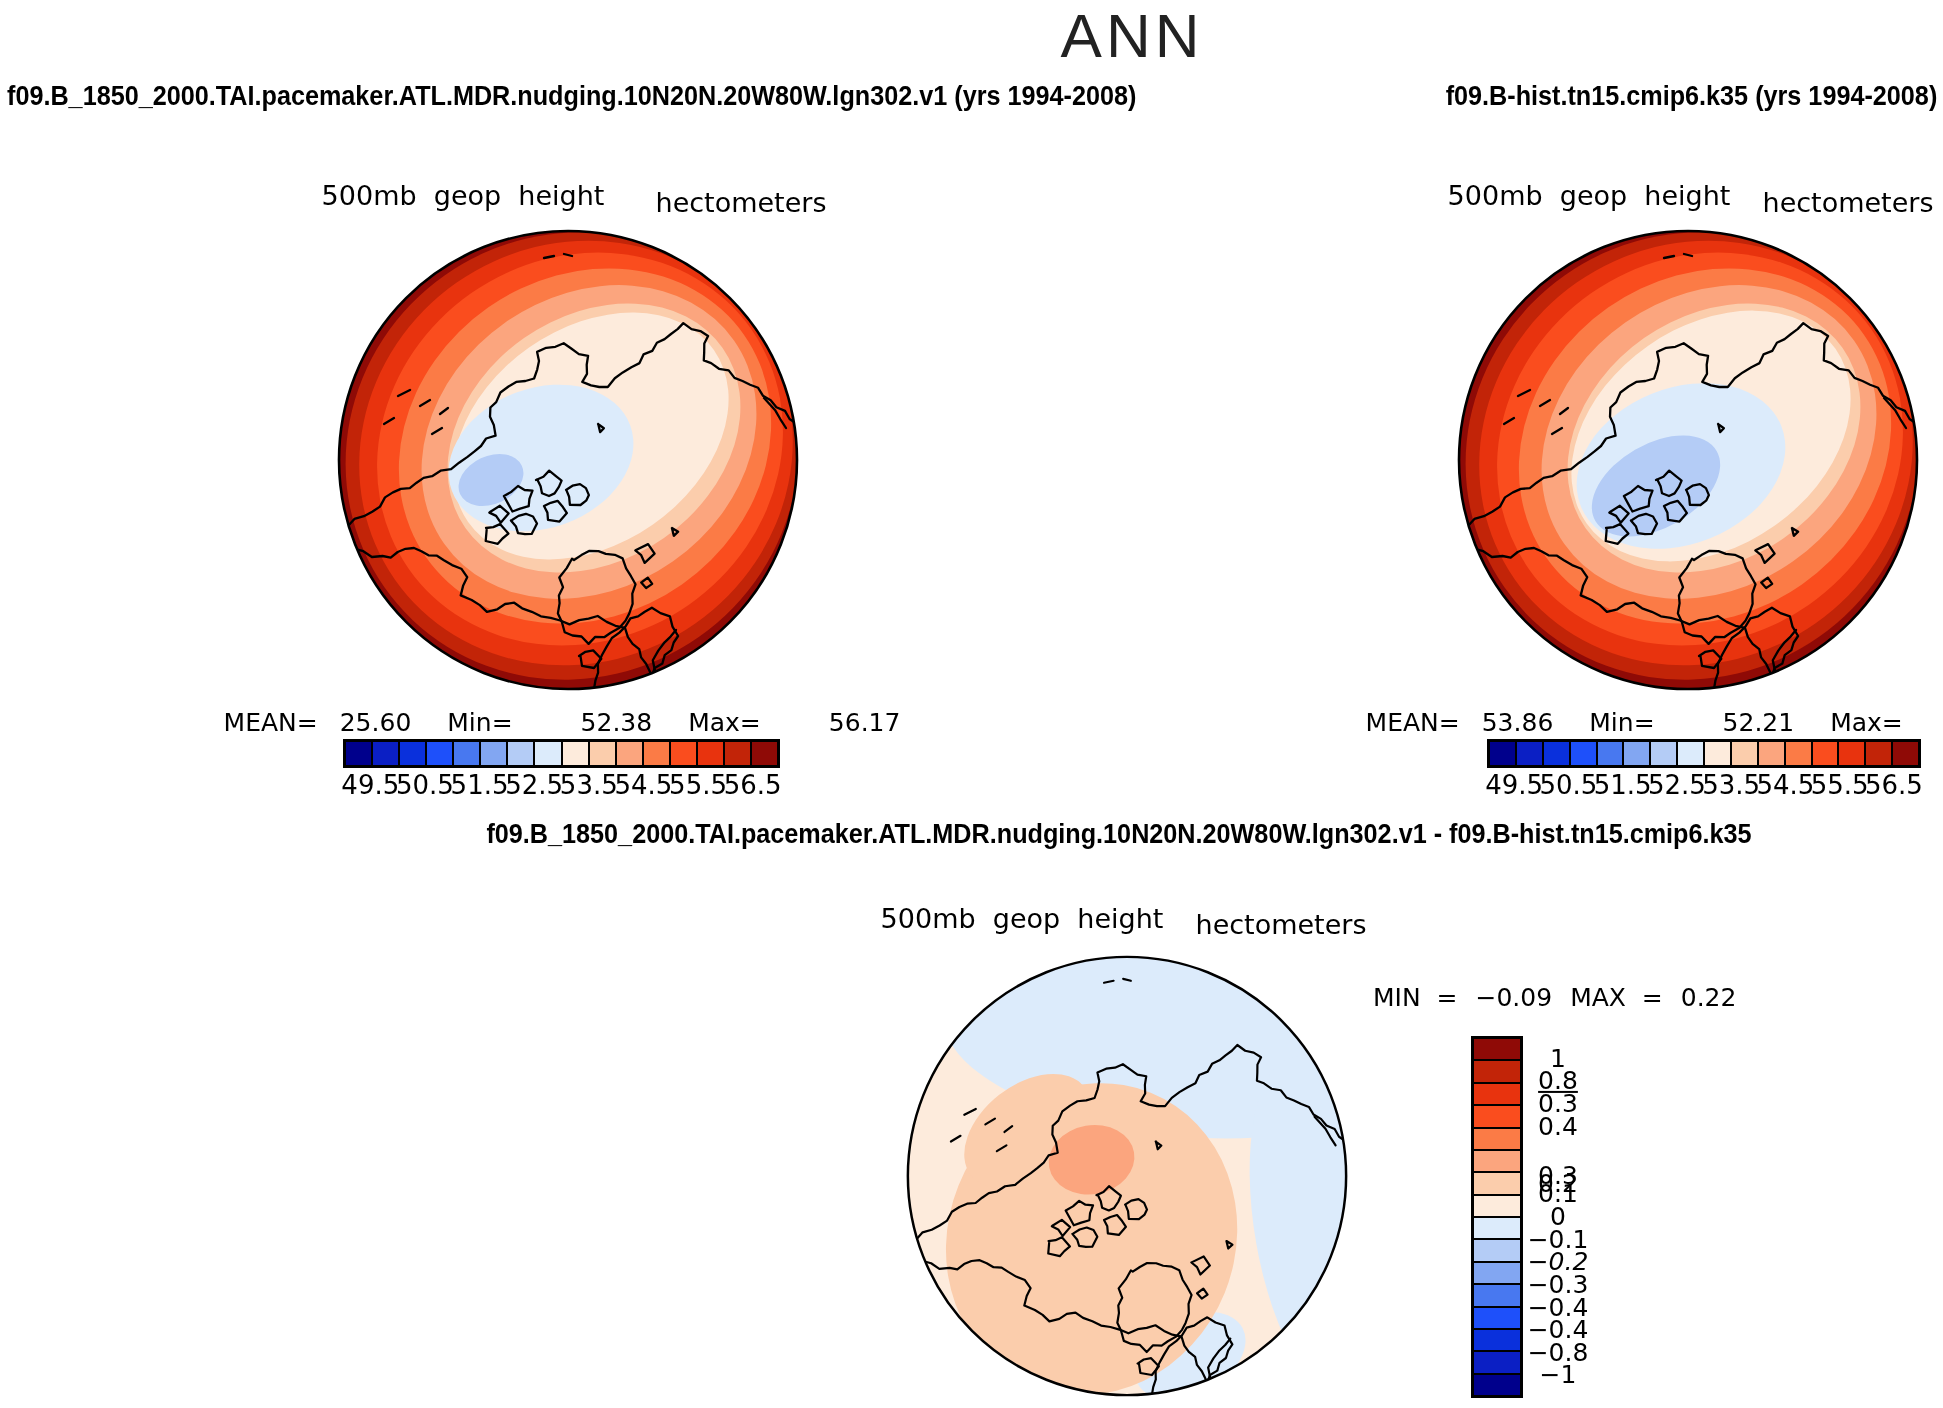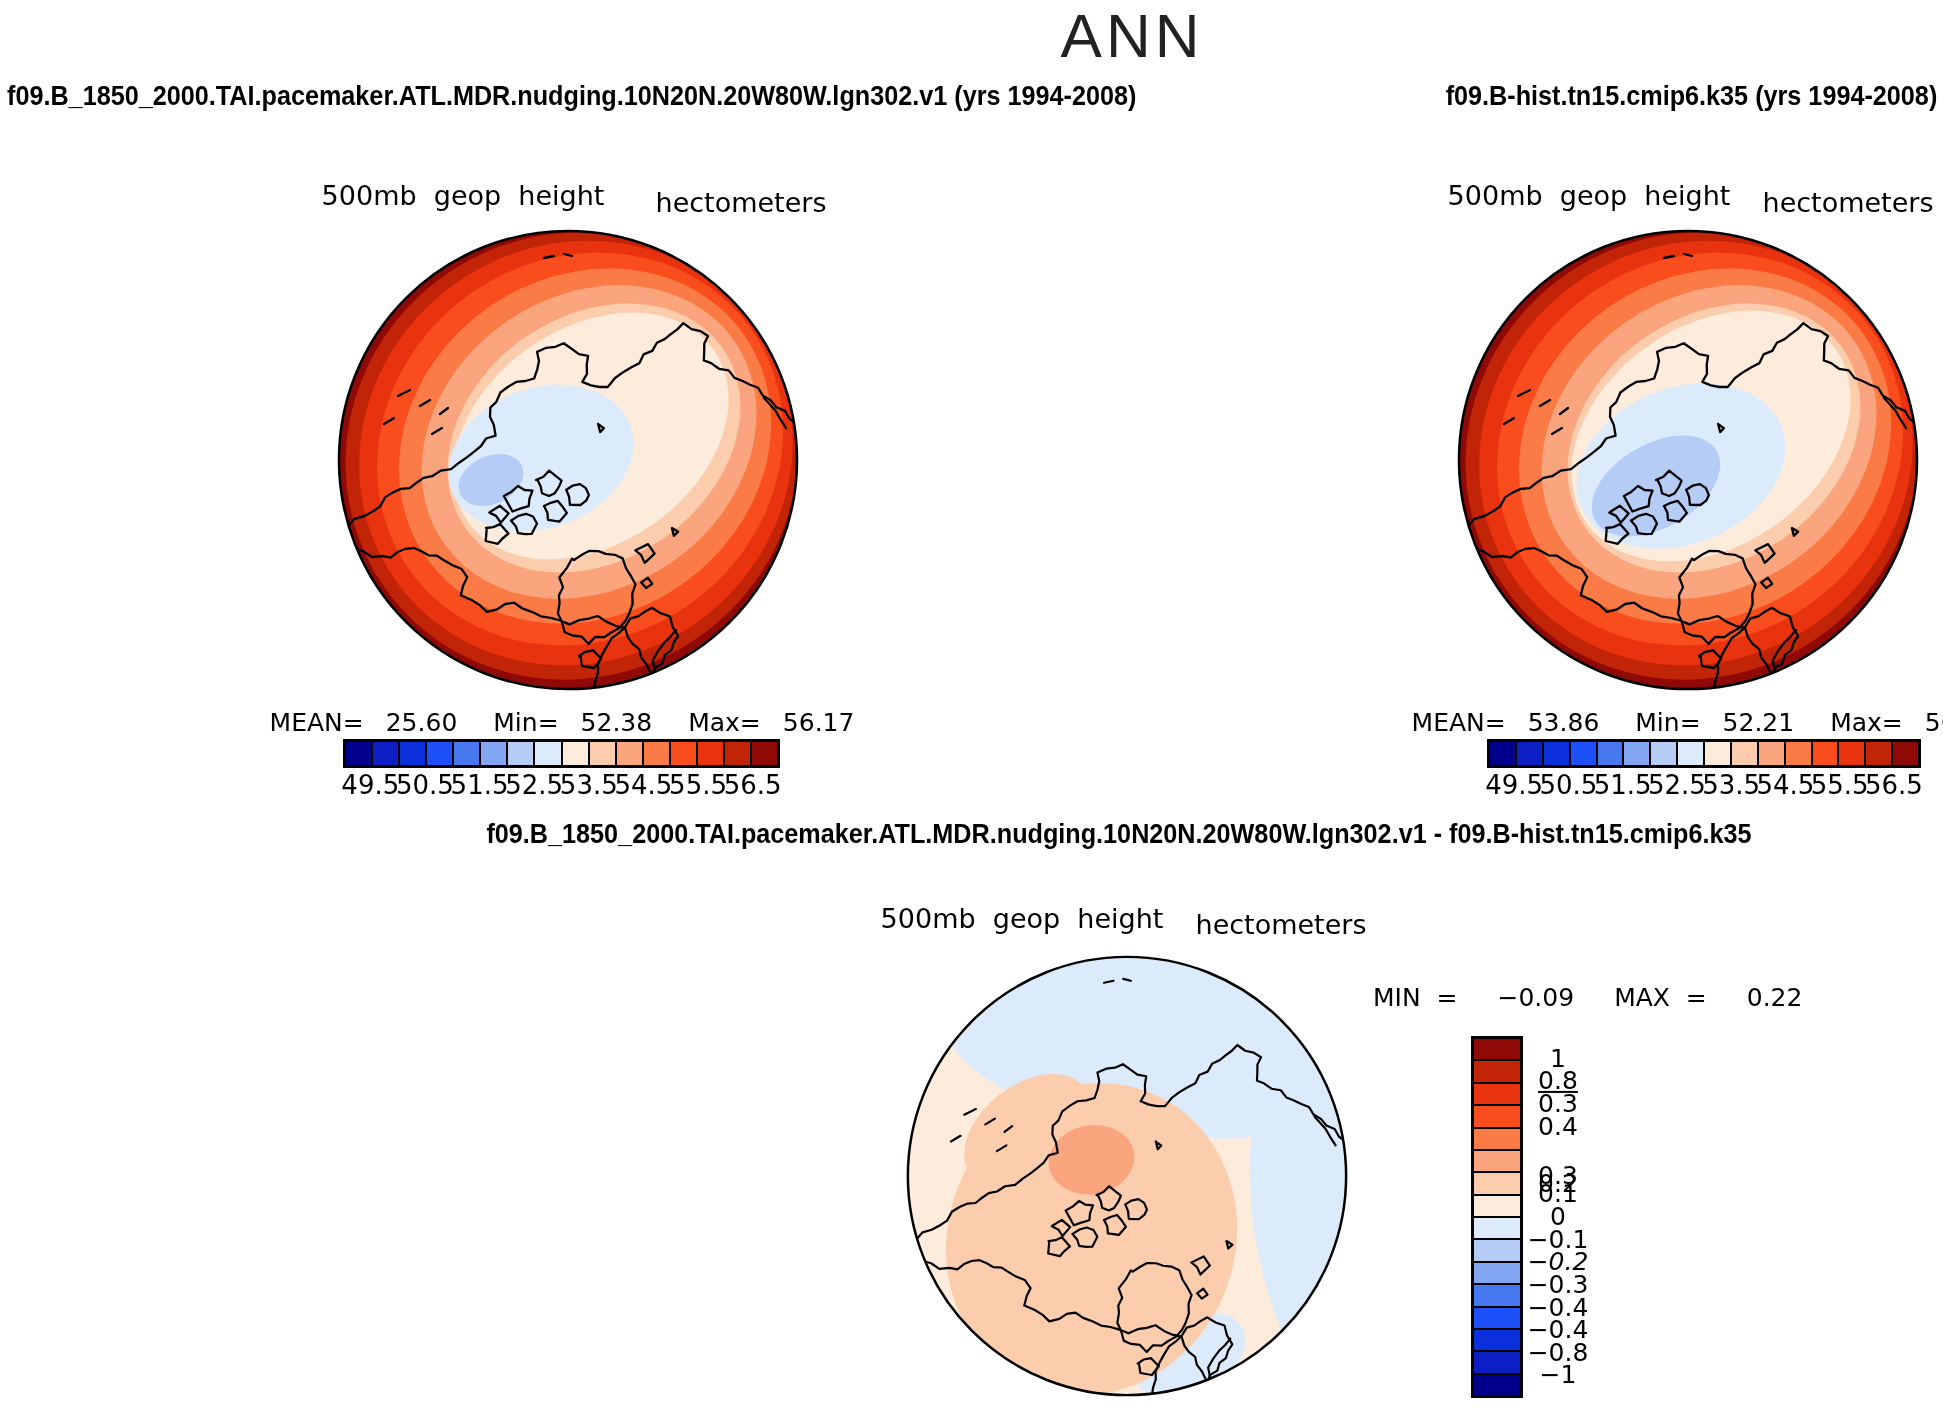--- a/index.html
+++ b/index.html
@@ -10,35 +10,35 @@
           letter-spacing:4px;color:#222;}
   .runtitle{font-family:"Liberation Sans",sans-serif;font-weight:bold;font-size:28px;
             white-space:nowrap;}
   .cond-l{transform:scaleX(0.90);transform-origin:left center;}
   .cond-r{transform:scaleX(0.90);transform-origin:right center;}
   .cond-c{transform:translateX(-50%) scaleX(0.90);}
   .map-label{font-size:27px;white-space:pre;transform:translateX(-50%);}
   .stats-row{display:flex;align-items:baseline;font-size:25px;white-space:pre;
              transform:translateX(-50%);}
   .stats-row .pair{display:flex;align-items:baseline;}
-  .stats-row .pair + .pair{margin-left:36px;}
+  .stats-row .pair + .pair{margin-left:36px;gap:46px;}
   .stats-row .val{margin-left:22px;}
   .hbar{display:flex;border:3px solid #000;box-sizing:border-box;height:29px;}
   .hbar .cell{flex:1;}
   .hbar .cell + .cell{border-left:2.5px solid #000;}
   .hticks{font-size:26px;}
   .hticks span{position:absolute;transform:translateX(-50%);white-space:nowrap;}
   .vbar{display:flex;flex-direction:column;border:3px solid #000;box-sizing:border-box;}
   .vbar .cell{flex:1;}
   .vbar .cell + .cell{border-top:2.5px solid #000;}
   .vlabels{font-size:25px;}
   .vlabels span{position:absolute;left:0;width:100%;text-align:center;
                 transform:translateY(-52%);white-space:nowrap;}
   .minmax{display:flex;align-items:baseline;font-size:25px;white-space:pre;}
-  .minmax .tok + .tok{margin-left:40px;}
+  .minmax .tok + .tok{margin-left:18px;}
   svg{display:block;}
 </style>
 </head>
 <body>
 
 <div class="abs season" style="left:1132px;top:0px;transform:translateX(-50%);">ANN</div>
 
 <div class="abs runtitle cond-l" style="left:7px;top:80px;">f09.B_1850_2000.TAI.pacemaker.ATL.MDR.nudging.10N20N.20W80W.lgn302.v1 (yrs 1994-2008)</div>
 
 <div class="abs runtitle cond-r" style="right:6px;top:80px;">f09.B-hist.tn15.cmip6.k35 (yrs 1994-2008)</div>

